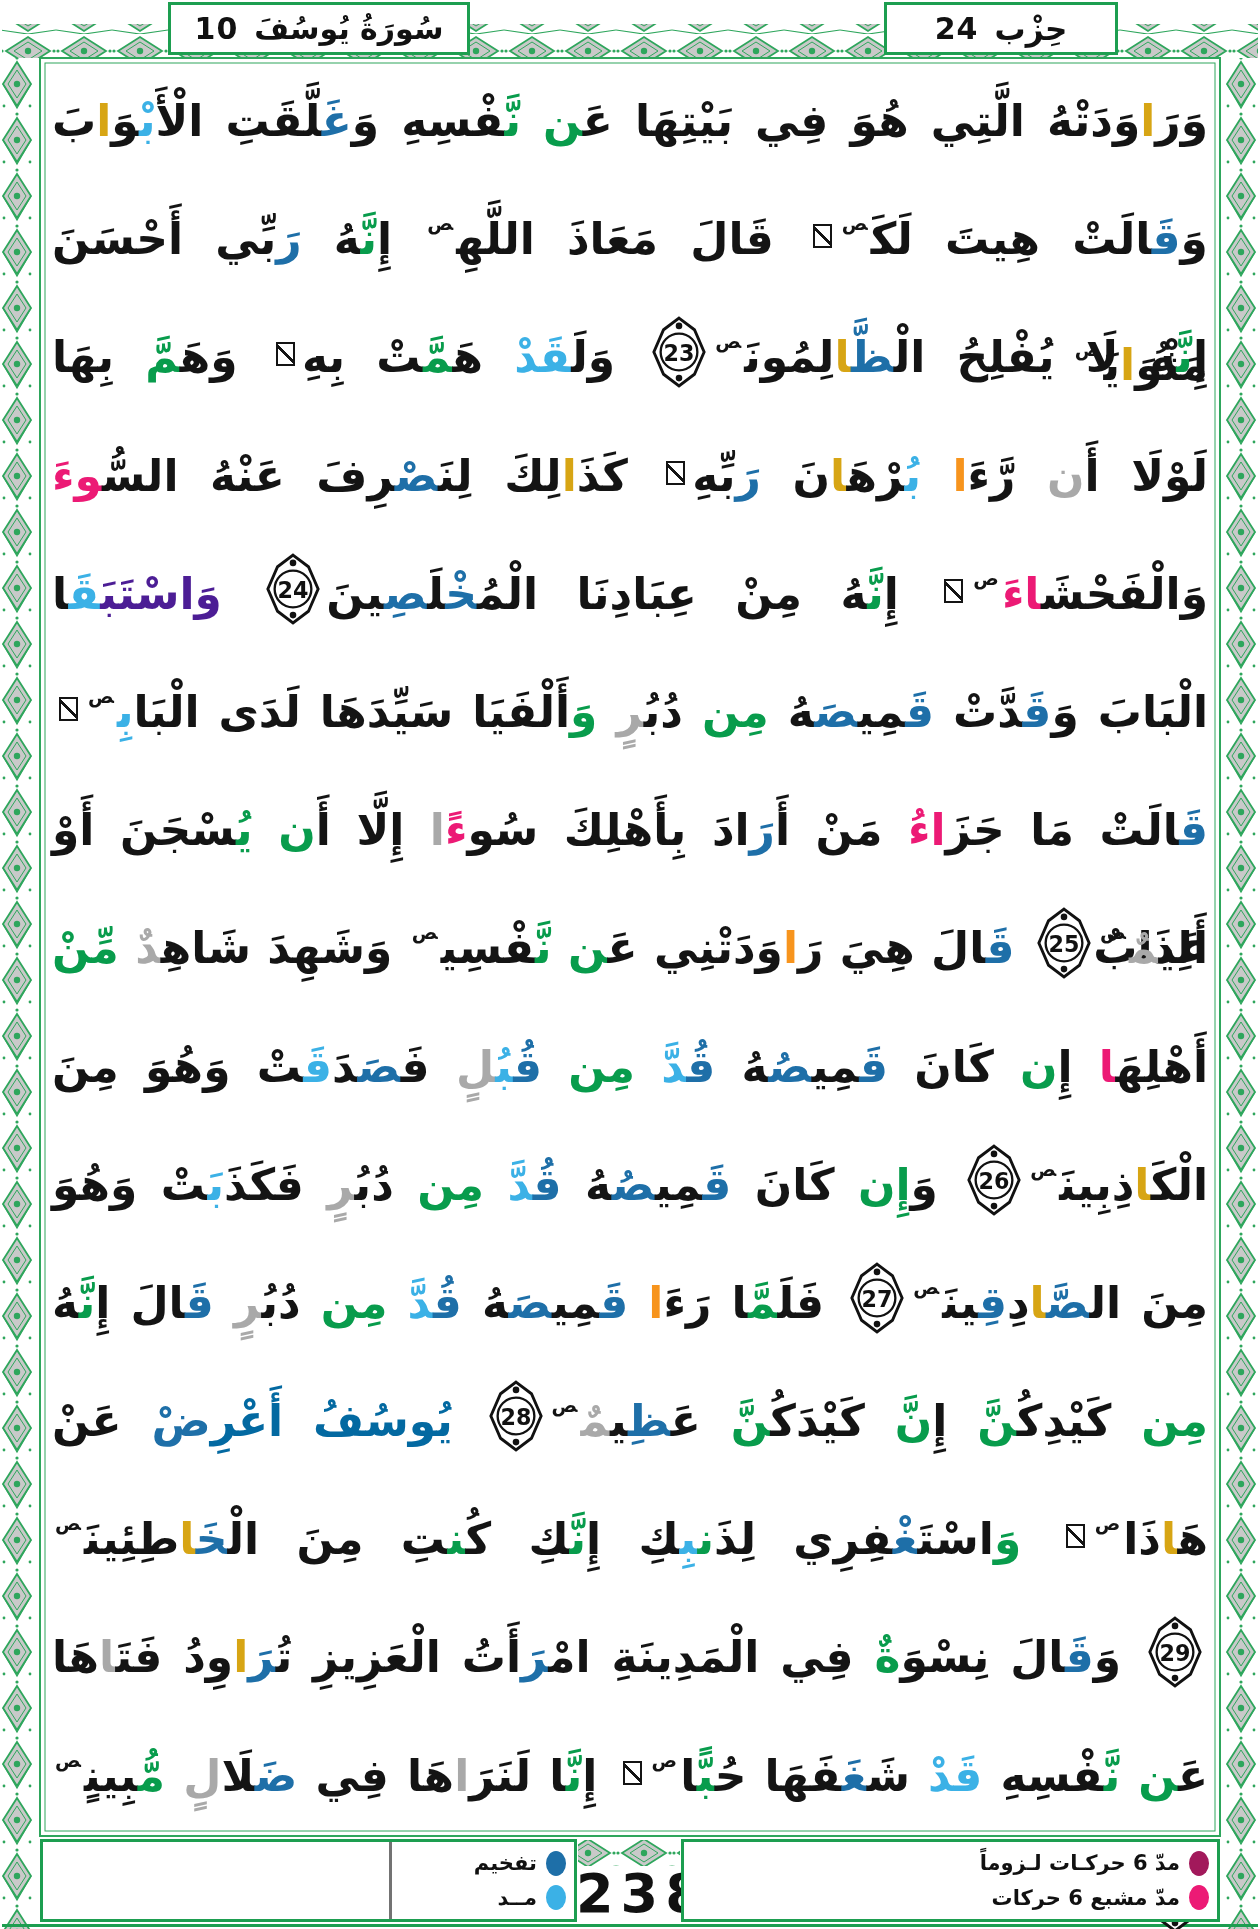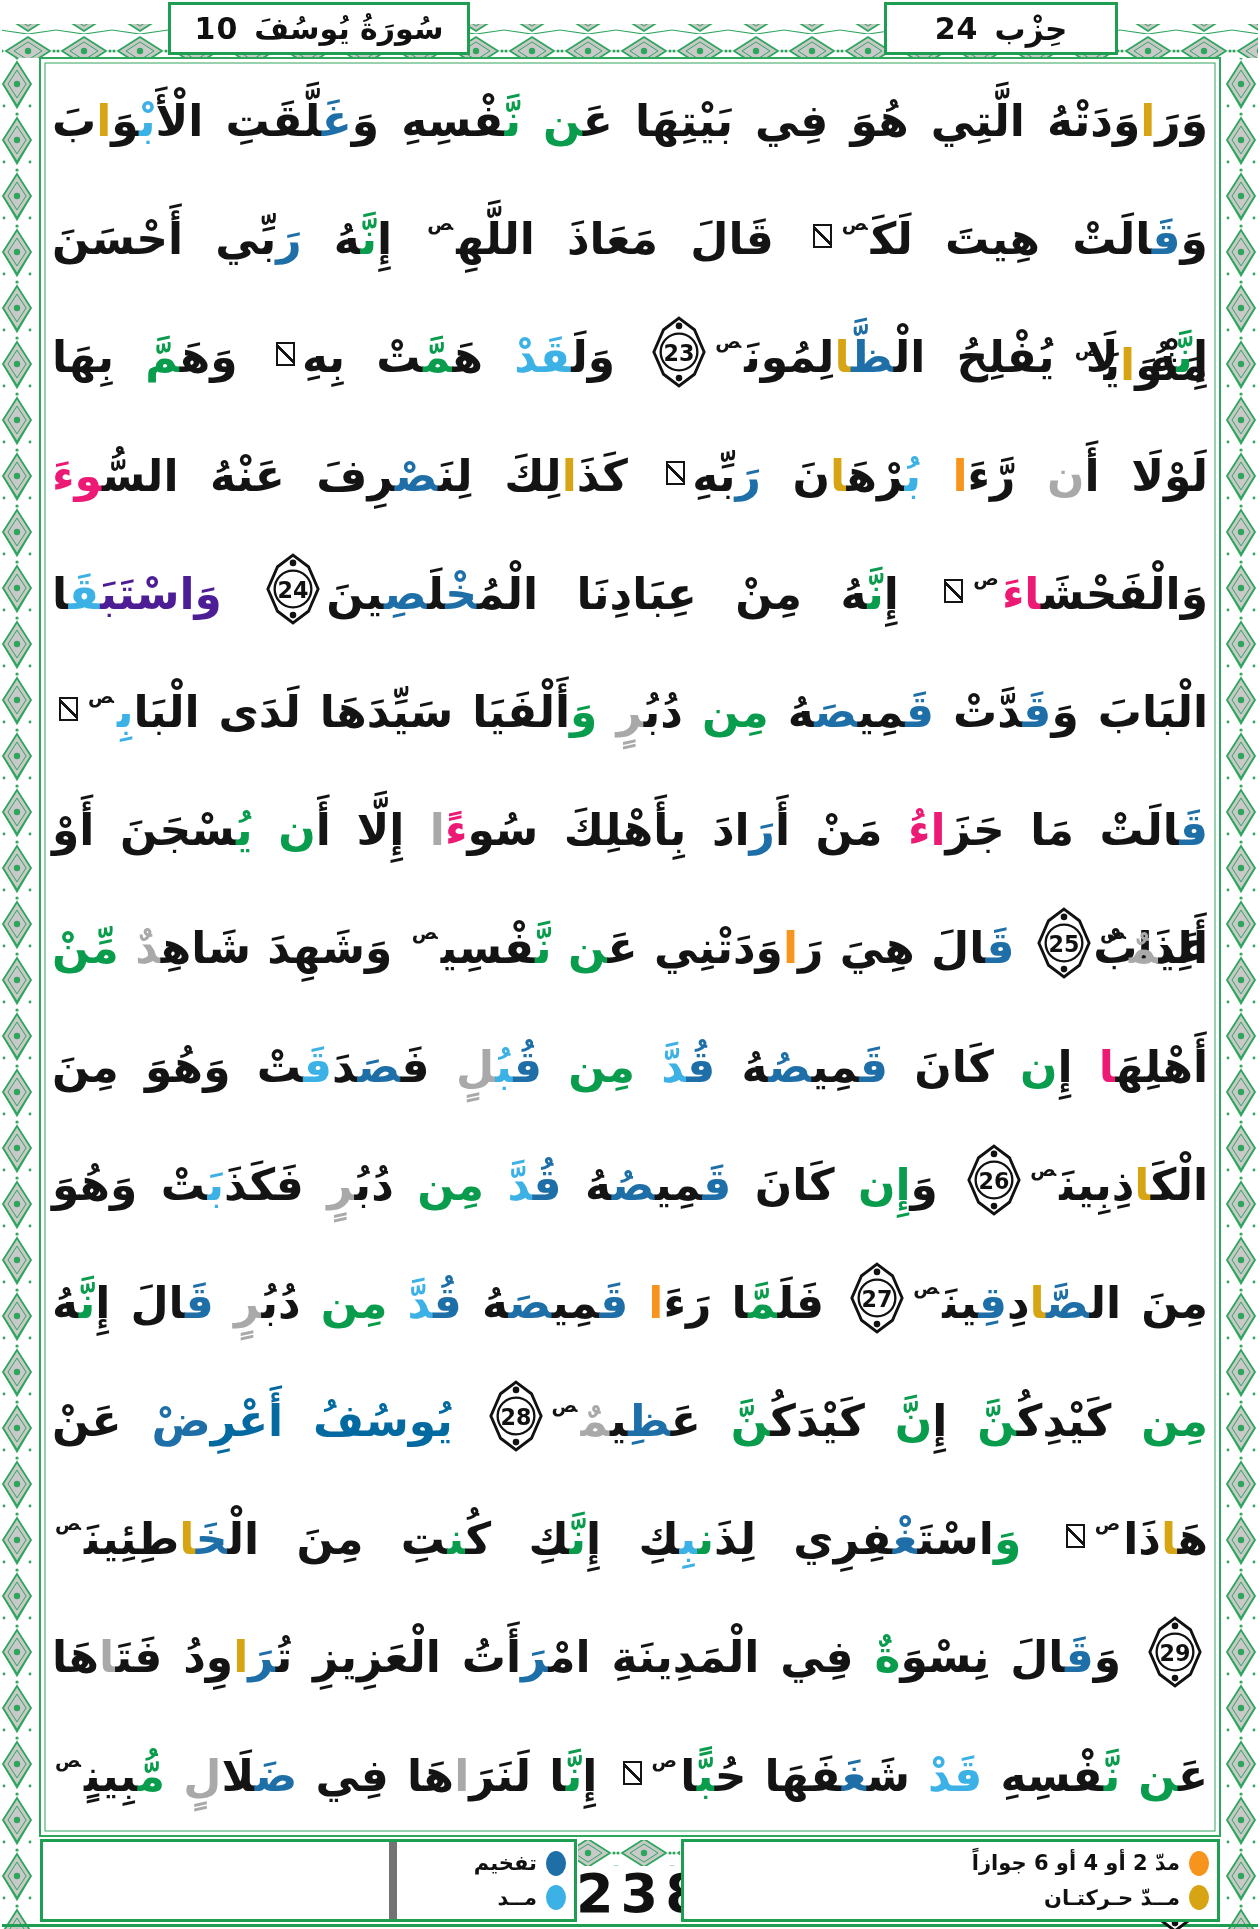--- a/index.html
+++ b/index.html
@@ -23,21 +23,21 @@
   .line .sq{display:inline-block;width:15px;height:20px;border:2px solid #141414;margin:0 7px;
             vertical-align:6px;background:linear-gradient(45deg,transparent 44%,#141414 44%,#141414 56%,transparent 56%);}
   .line svg.vm{vertical-align:-16px;margin:0 4px;}
 
   
   .legend{position:absolute;top:1839px;height:83px;border:3px solid #1d9e50;background:#fff;
           box-sizing:border-box;display:flex;direction:rtl;z-index:3;}
   .legend-left{left:40px;width:537px;}
   .legend-right{left:681px;width:539px;}
   .leg-col{display:flex;flex-direction:column;justify-content:space-around;box-sizing:border-box;padding:4px 8px;}
-  .leg-divider{border-left:8px solid #737373;}
+  .leg-divider{border-left:3px solid #737373;}
   .leg-item{display:flex;direction:rtl;align-items:center;gap:9px;white-space:nowrap;}
   .leg-dot{display:inline-block;width:20px;height:25px;border-radius:50%;flex:0 0 auto;}
   .leg-label{font-size:21px;font-weight:bold;color:#111;}
 
   .pageno{position:absolute;left:576px;top:1862px;width:106px;text-align:center;z-index:3;
           font-size:54px;font-weight:bold;color:#111;letter-spacing:7px;}
 </style>
 </head>
 <body>
 
@@ -161,25 +161,25 @@
           <span class="leg-label">تفخيم</span>
         </div>
         <div class="leg-item">
           <span class="leg-dot" style="background: rgb(59, 177, 230);"></span>
           <span class="leg-label">مــد</span>
         </div>
       </div>
     </div>
   <div class="pageno">238</div>
   <div class="legend legend-right" id="legendRight">
-      <div class="leg-col" style="flex: 0 0 235px;">
+      <div class="leg-col" style="flex: 1 1 290px;">
         <div class="leg-item">
-          <span class="leg-dot" style="background: rgb(247, 148, 29);"></span>
-          <span class="leg-label">مدّ 2 أو 4 أو 6 جوازاً</span>
+          <span class="leg-dot" style="background: rgb(162, 25, 91);"></span>
+          <span class="leg-label">مدّ 6 حركـات لـزوماً</span>
         </div>
         <div class="leg-item">
-          <span class="leg-dot" style="background: rgb(215, 165, 20);"></span>
-          <span class="leg-label">مــدّ حـركتـان</span>
+          <span class="leg-dot" style="background: rgb(236, 26, 117);"></span>
+          <span class="leg-label">مدّ مشبع 6 حركات</span>
         </div>
       </div>
     </div>
 
 </div>
 
 </body></html>

